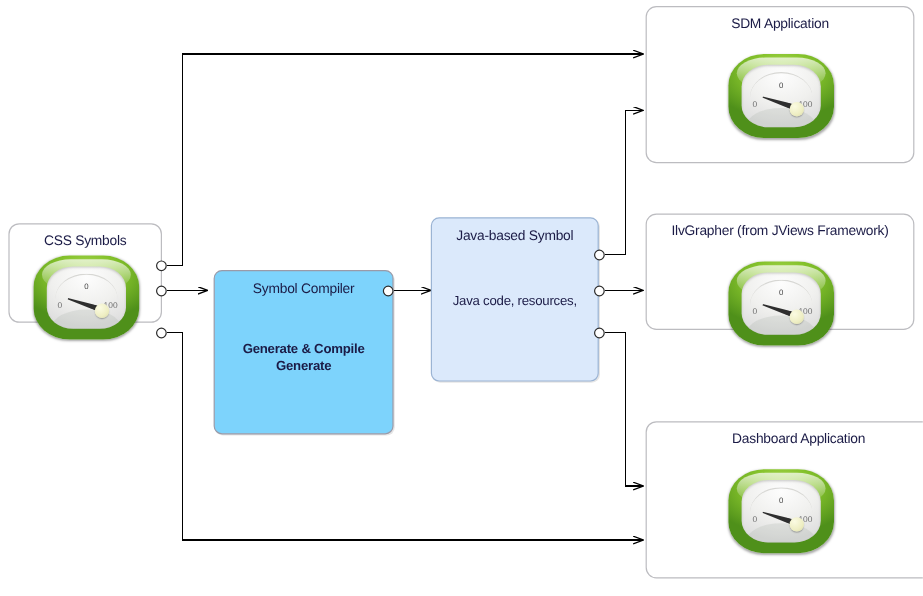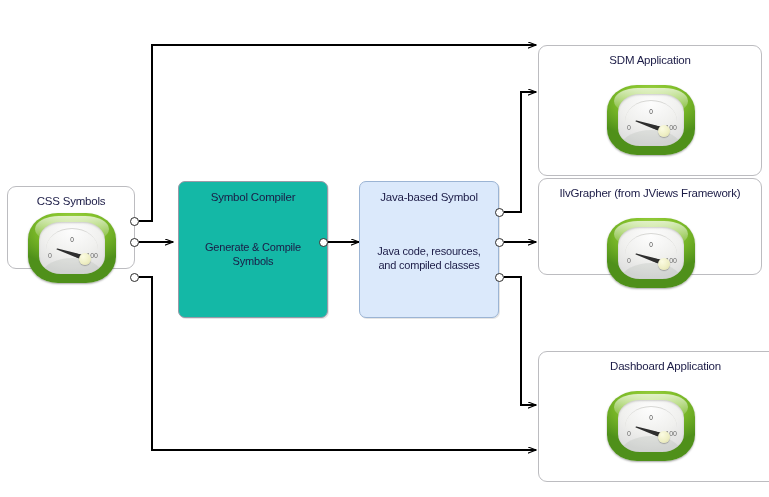--- a/index.html
+++ b/index.html
@@ -37,22 +37,23 @@
     border-radius: 9px;
     background: #ffffff;
   }
   .node.app {
     border-color: #bcbcc0;
     background: #ffffff;
   }
   .node.process {
     border: 1px solid #9a9aa8;
     border-radius: 7px;
-    background: #14b8a6;
+    background: #7dd3fc;
     box-shadow: 1px 1px 0 rgba(0,0,0,0.10);
+    margin-top: 44px;
   }
   .node.artifact {
     border: 1px solid #9bb4d4;
     border-radius: 7px;
     background: #dbe9fb;
     box-shadow: 1px 1px 0 rgba(0,0,0,0.10);
   }
   .node-title {
     position: absolute;
     left: 0; right: 0;
@@ -210,35 +211,34 @@
         <div class="lbl lbl-min">0</div>
         <div class="lbl lbl-max">100</div>
         <div class="needle"></div>
         <div class="hub"></div>
       </div>
     </div>
   </div>
 
   <div class="node process" style="left:178px; top:181px; width:150px; height:137px;">
     <div class="node-title">Symbol Compiler</div>
-    <div class="node-body" style="top:58px;">
+    <div class="node-body" style="top:58px;font-weight:bold;">
       <div>Generate &amp; Compile</div>
-      <div>Symbols</div>
+      <div>Generate</div>
     </div>
   </div>
 
   <div class="node artifact" style="left:359px; top:181px; width:140px; height:137px;">
     <div class="node-title">Java-based Symbol</div>
     <div class="node-body" style="top:62px;">
       <div>Java code, resources,</div>
-      <div>and compiled classes</div>
-    </div>
-  </div>
-
-  <div class="node app" style="left:538px; top:5px; width:224px; height:131px;margin-top:40px;">
+    </div>
+  </div>
+
+  <div class="node app" style="left:538px; top:5px; width:224px; height:131px;">
     <div class="node-title">SDM Application</div>
     <div class="gauge" style="left:68px; top:39px;">
       <div class="bezel"></div>
       <div class="bezel-gloss"></div>
       <div class="face">
         <div class="face-shade"></div>
         <div class="tick-arc"></div>
         <div class="lbl lbl-mid">0</div>
         <div class="lbl lbl-min">0</div>
         <div class="lbl lbl-max">100</div>

